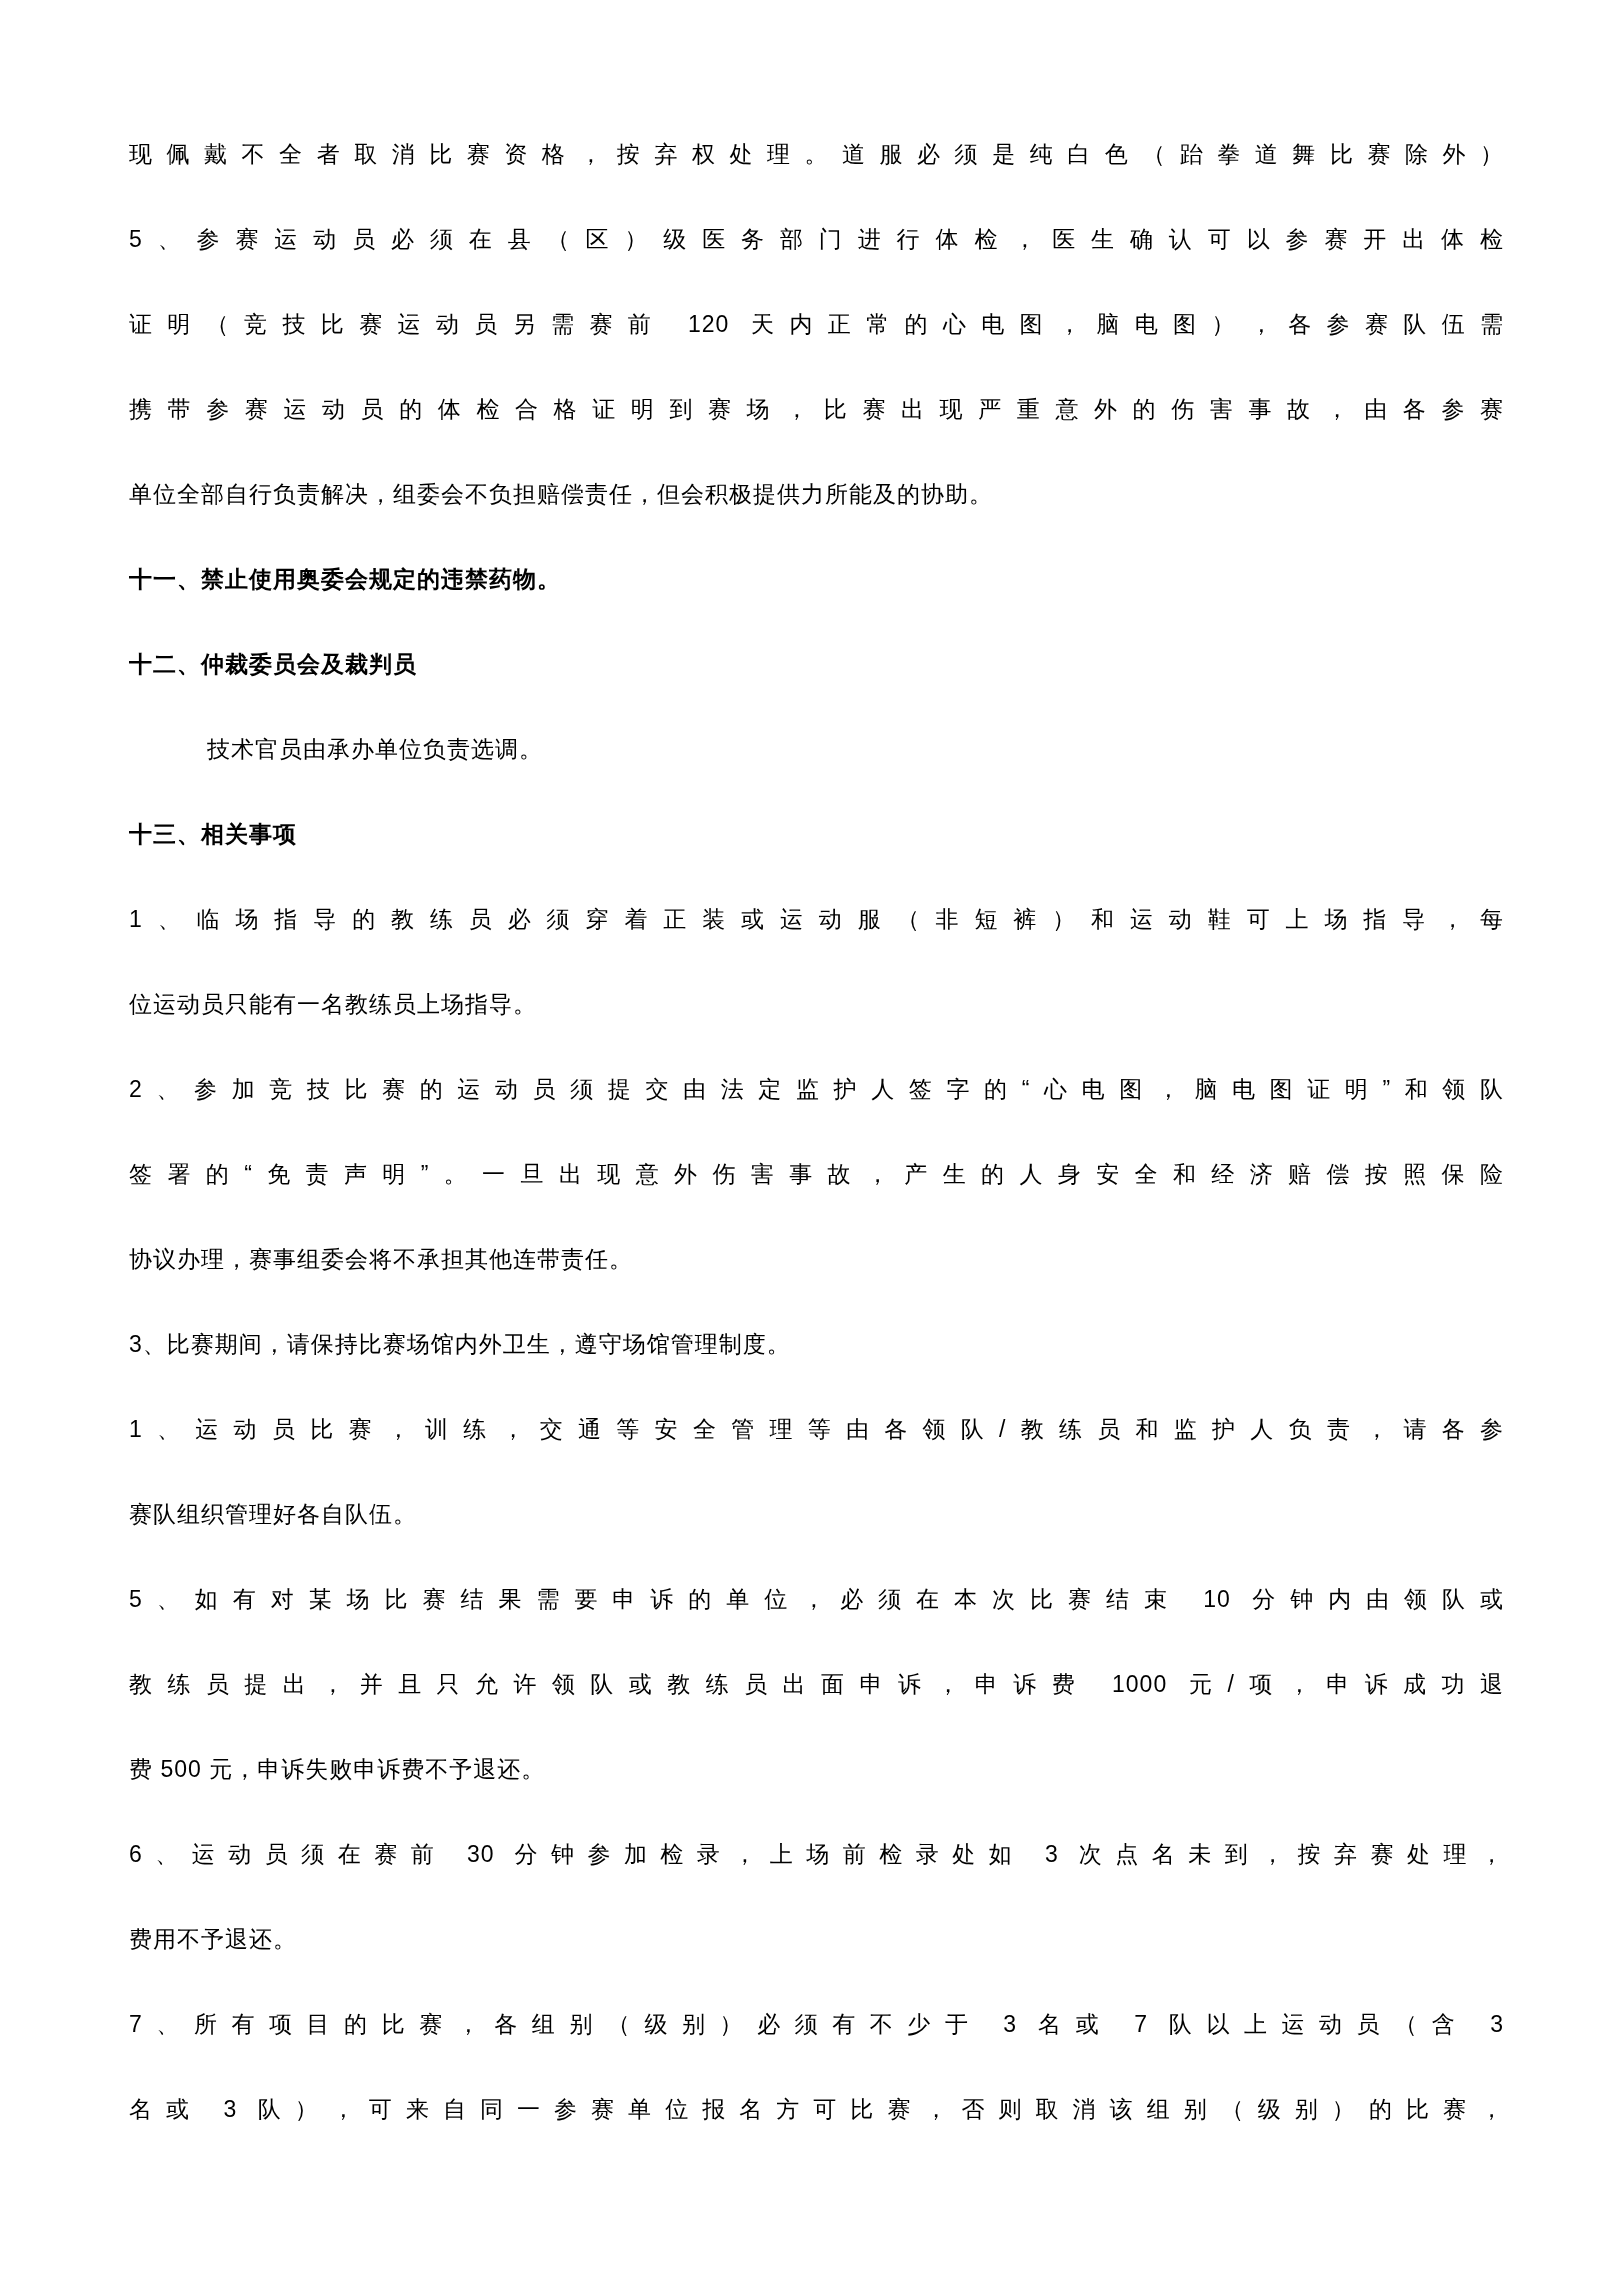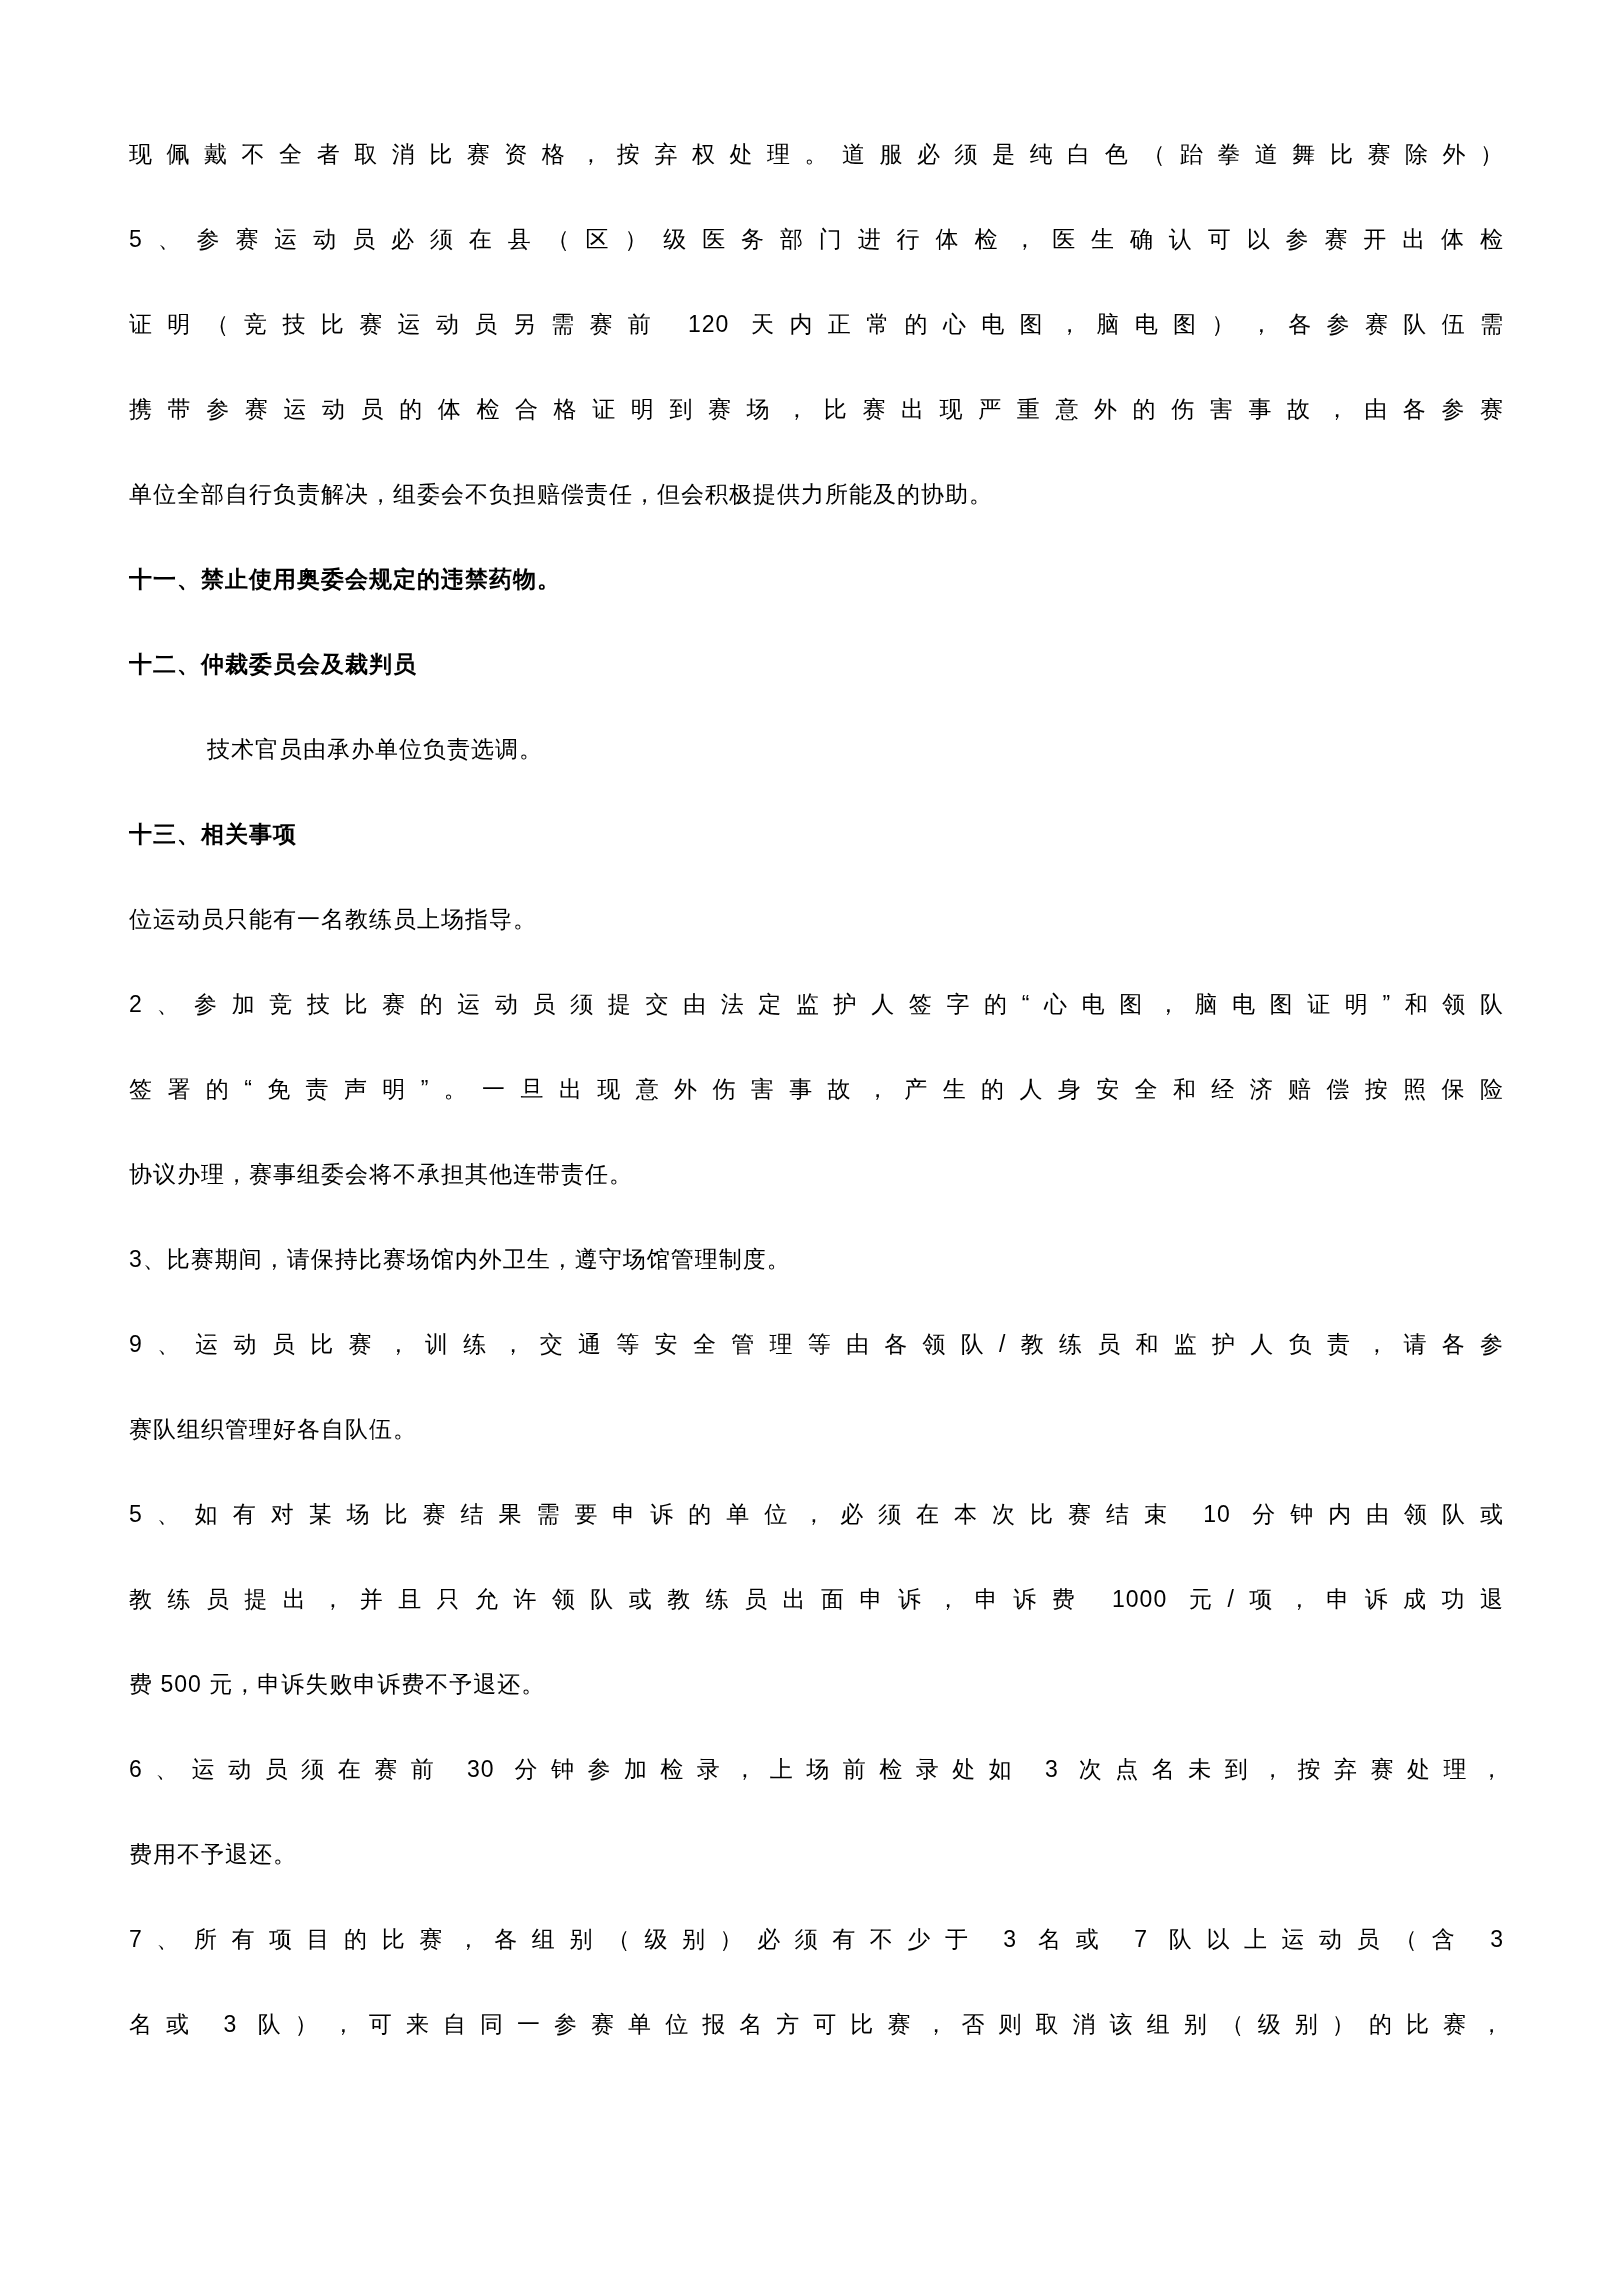--- a/index.html
+++ b/index.html
@@ -57,26 +57,27 @@
     <div class="line j"><span>证明（竞技比赛运动员另需</span><span class="u">赛前 120 天内正常的</span><span>心电图，脑电图），各参赛队伍需</span></div>
 
     <div class="line j">携带参赛运动员的体检合格证明到赛场，比赛出现严重意外的伤害事故，由各参赛</div>
     <div class="line">单位全部自行负责解决，组委会不负担赔偿责任，但会积极提供力所能及的协助。</div>
 
     <div class="line b">十一、禁止使用奥委会规定的违禁药物。</div>
     <div class="line b">十二、仲裁委员会及裁判员</div>
     <div class="line ind">技术官员由承办单位负责选调。</div>
     <div class="line b">十三、相关事项</div>
 
+    <div class="line j">1、临场指导的教练员必须穿着正装或运动服（非短裤）和运动鞋可上场指导，每</div>
     <div class="line">位运动员只能有一名教练员上场指导。</div>
     <div class="line j">2、参加竞技比赛的运动员须提交由法定监护人签字的“心电图，脑电图证明”和领队</div>
     <div class="line j">签署的“免责声明”。一旦出现意外伤害事故，产生的人身安全和经济赔偿按照保险</div>
     <div class="line">协议办理，赛事组委会将不承担其他连带责任。</div>
     <div class="line">3、比赛期间，请保持比赛场馆内外卫生，遵守场馆管理制度。</div>
-    <div class="line j">9、运动员比赛，训练，交通等安全管理等由各领队/教练员和监护人负责，请各参</div>
+    <div class="line j">1、运动员比赛，训练，交通等安全管理等由各领队/教练员和监护人负责，请各参</div>
     <div class="line">赛队组织管理好各自队伍。</div>
     <div class="line j">5、如有对某场比赛结果需要申诉的单位，必须在本次比赛结束 10 分钟内由领队或</div>
     <div class="line j">教练员提出，并且只允许领队或教练员出面申诉，申诉费 1000 元/项，申诉成功退</div>
     <div class="line">费 500 元，申诉失败申诉费不予退还。</div>
     <div class="line j">6、运动员须在赛前 30 分钟参加检录，上场前检录处如 3 次点名未到，按弃赛处理，</div>
     <div class="line">费用不予退还。</div>
     <div class="line j">7、所有项目的比赛，各组别（级别）必须有不少于 3 名或 7 队以上运动员（含 3</div>
     <div class="line j">名或 3 队），可来自同一参赛单位报名方可比赛，否则取消该组别（级别）的比赛，</div>
 
   </div>

